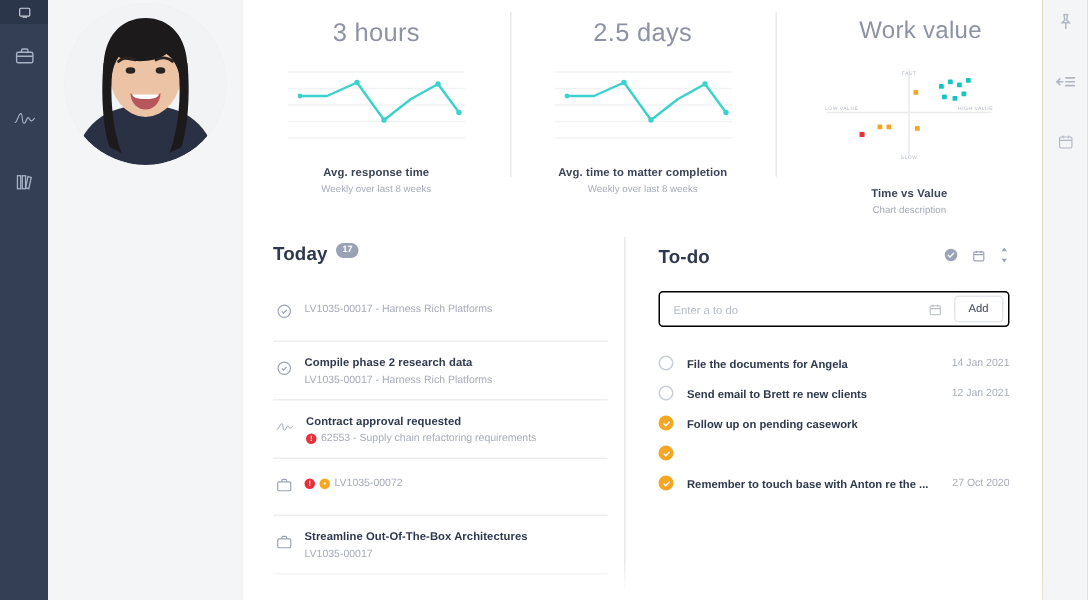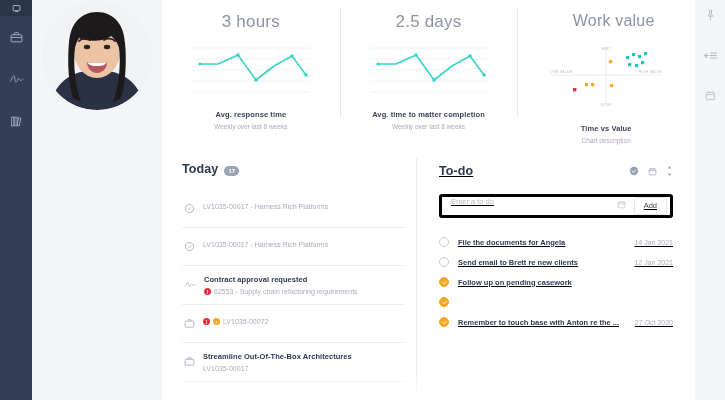--- a/index.html
+++ b/index.html
@@ -73,30 +73,30 @@
   }
   .kpi.scatter .kpi-value { font-size: 16px; margin-left: 15px; }
   .scatter-chart { width: 122px; height: 66px; margin-top:2px; }
 
   
   .panels { display: flex; padding: 0 0 0 0; height: 252px; }
   .panel-today { width: 255px; flex: 0 0 255px; padding: 14px 12px 0 20px; position: relative; }
   .panel-today::after {
     content:""; position:absolute; right:0; top:10px; bottom:0; width:1px; background:#e8eaee;
   }
-  .panel-todo { flex: 1 1 auto; padding: 14px 22px 0 22px; text-decoration: underline; }
+  .panel-todo { flex: 1 1 auto; padding: 14px 22px 0 22px; }
 
   .panel-head {
     display: flex; align-items: center; justify-content: space-between;
     margin-bottom: 14px;
   }
   .panel-title {
     font-size: 12.5px; font-weight: bold; color: #2f394d; letter-spacing:.1px;
   }
-  .title-row { display:flex; align-items:flex-end; gap:6px; }
+  .title-row { display:flex; align-items:flex-start; gap:6px; }
   .count-badge {
     background: #9aa3b5; color: #fff; border-radius: 7px;
     font-size: 6px; font-weight: bold; padding: 1px 4px 1px 4px;
     line-height: 1.4; min-width: 13px; text-align:center;
   }
   .head-icons { display:flex; align-items:center; gap:9px; color:#9aa3b5; }
 
   
   .today-list { }
   .today-item {
@@ -116,22 +116,22 @@
   .dot-badge {
     width: 7px; height: 7px; border-radius: 50%;
     display:inline-flex; align-items:center; justify-content:center;
     font-size: 5px; color:#fff; font-weight:bold; flex:0 0 7px;
   }
   .dot-red { background:#e8303a; }
   .dot-orange { background:#f5a623; }
 
   
   .todo-input-row {
-    display: flex; align-items: flex-start;
-    border: 3px solid #000000; border-radius: 3px;
+    display: flex; align-items: center;
+    border: 1px solid #000000; border-radius: 3px;
     height: 24px; padding: 0 3px 0 9px; margin-bottom: 14px;
   }
   .todo-input {
     flex: 1 1 auto; border: none; outline: none;
     font-size: 7.5px; color: #2f394d; background: transparent;
     font-family: "Liberation Sans", sans-serif;
   }
   .todo-input::placeholder { color: #b6bbc6; }
   .cal-btn {
     width: 14px; height: 14px; display:flex; align-items:center; justify-content:center;
@@ -341,20 +341,21 @@
           </div>
 
           <div class="today-item">
             <span class="ticon">
               <svg width="11" height="11" viewBox="0 0 24 24" fill="none" stroke="currentColor" stroke-width="1.7">
                   <circle cx="12" cy="12" r="9"></circle>
                   <path d="M8.5 12.3l2.4 2.4 4.6-4.8"></path>
                 </svg>
             </span>
             <div class="today-body">
+              <div class="today-title">Compile phase 2 research data</div>
               <div class="today-meta">
                 <span>LV1035-00017 - Harness Rich Platforms</span>
               </div>
             </div>
           </div>
 
           <div class="today-item">
             <span class="ticon">
               <svg width="12" height="10" viewBox="0 0 28 18" fill="none" stroke="currentColor" stroke-width="1.5" stroke-linecap="round">
                   <path d="M2 12c3 0 4-9 7-9s1 10 4 10 3-6 5-6 2 3 4 3 3-2 4-3"></path>

